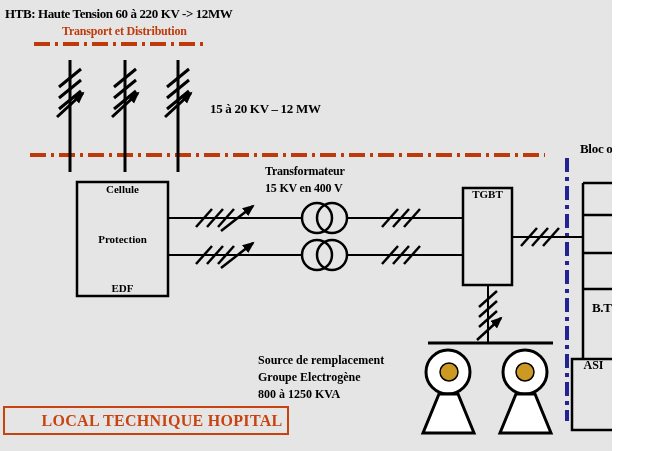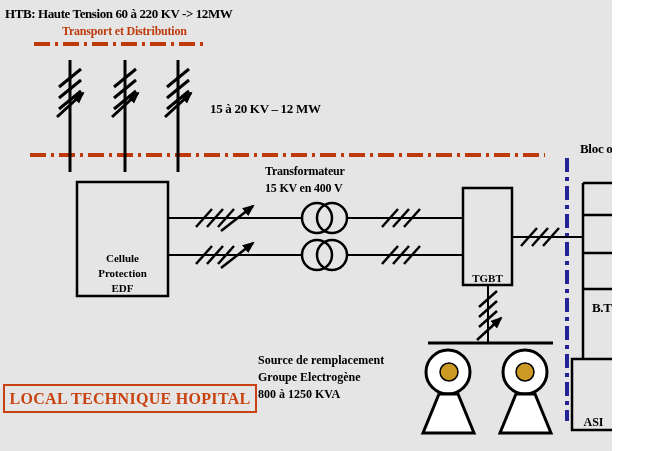--- a/index.html
+++ b/index.html
@@ -4,29 +4,29 @@
 <style>
   html,body{margin:0;padding:0;background:#fff;}
   .stage{
     position:relative;width:612px;height:451px;background:#e5e5e5;
     font-family:Liberation Serif, serif;overflow:hidden;
   }
   .lbl{position:absolute;font-weight:bold;color:#000;white-space:nowrap;line-height:1.15;}
   .t13{font-size:13px;letter-spacing:-0.3px;}
   .t12{font-size:12px;letter-spacing:-0.2px;}
   .red-txt{color:#BE3A0B;}
-  .center-col{display:flex;flex-direction:column;align-items:center;justify-content:flex-end;text-align:center;}
+  .center-col{display:flex;flex-direction:column;align-items:center;justify-content:space-between;text-align:center;}
   .cellule-lbl{left:77px;top:182px;width:91px;height:114px;font-size:11px;line-height:15px;}
   .tgbt-lbl{left:463px;top:188px;width:49px;height:97px;font-size:11px;}
   .asi-lbl{left:572px;top:359px;width:43px;height:71px;font-size:12px;}
   .source-lbl{left:258px;top:352px;width:192px;font-size:12px;line-height:17px;text-align:left;}
   .local-box{
-    position:absolute;left:3px;top:384px;width:250px;height:25px;
+    position:absolute;left:3px;top:406px;width:250px;height:25px;
     border:2px solid #C8430F;display:flex;align-items:center;justify-content:center;
-    color:#C8430F;font-weight:bold;font-size:16px;letter-spacing:0.3px;white-space:nowrap;
+    color:#C8430F;font-weight:bold;font-size:16px;letter-spacing:0.3px;white-space:nowrap;padding-left:32px;
   }
   svg{position:absolute;left:0;top:0;}
   .k{stroke:#000;fill:none;}
   .redline{stroke:#BE3A0B;stroke-width:4;stroke-dasharray:16 5 3 5;}
   .blueline{stroke:#232396;stroke-width:4;stroke-dasharray:14 5 4 5;}
 </style>
 </head>
 <body>
 
 <div class="stage">

